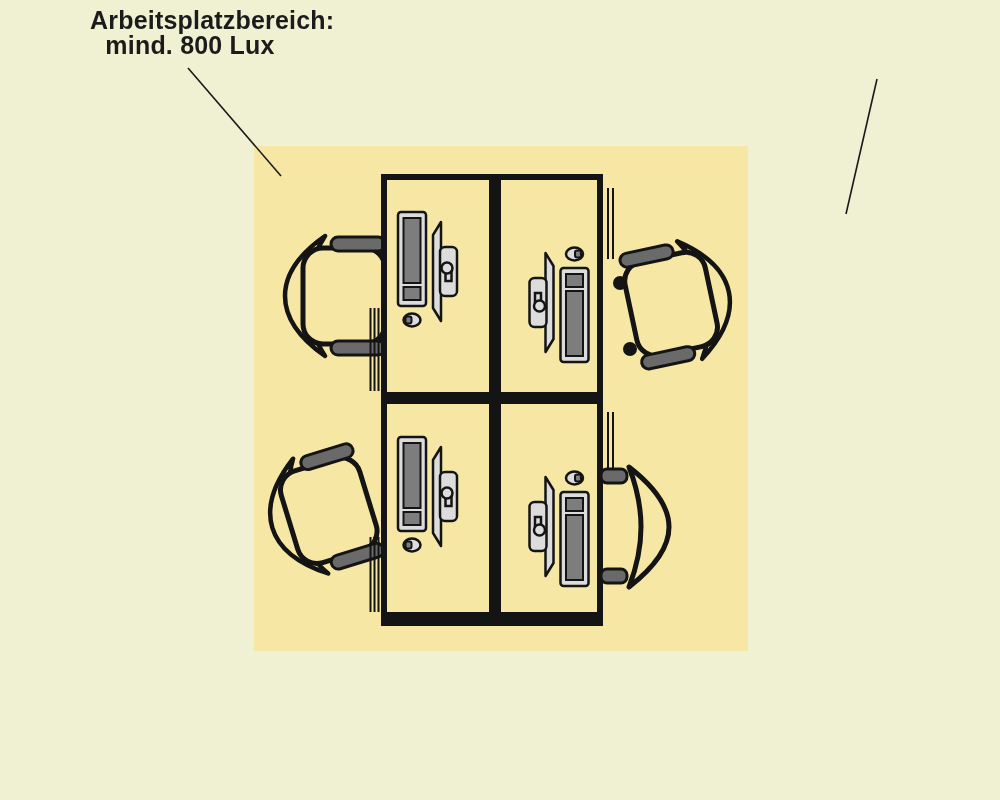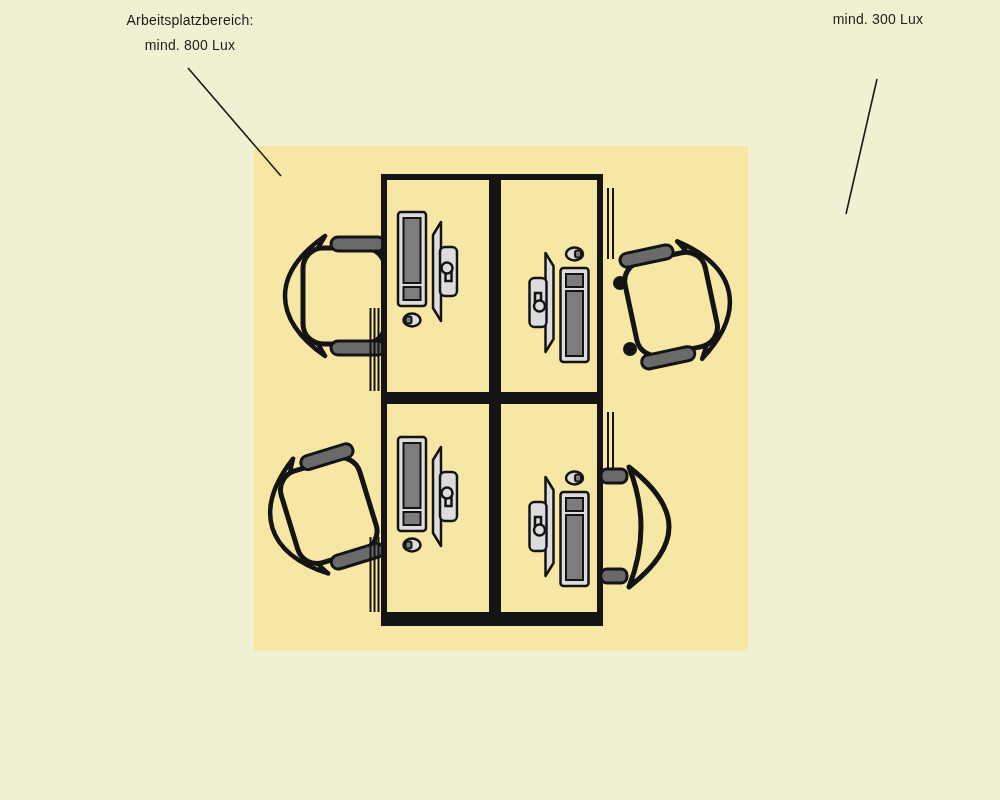--- a/index.html
+++ b/index.html
@@ -5,21 +5,21 @@
   html,body{margin:0;padding:0;}
   body{
     width:1000px;height:800px;position:relative;overflow:hidden;
     background:#F0F1D2;
     font-family:"Liberation Sans", sans-serif;
   }
   .stage{position:absolute;left:0;top:0;width:1000px;height:800px;}
   svg{position:absolute;left:0;top:0;}
   .label{
     position:absolute;width:200px;text-align:center;
-    font-size:14px;line-height:25px;font-weight:400;
+    font-size:25px;line-height:25px;font-weight:700;
     letter-spacing:.2px;color:#1b1b1b;white-space:nowrap;
   }
   .label div{white-space:nowrap;}
   #label-workplace{left:90px;top:8px;}
   #label-surrounding{left:778px;top:7px;}
   #label-traffic{left:393px;top:727px;}
   .cfill{fill:#F6E7A4;stroke:#141414;}
   .arm{fill:#6A6A6A;stroke:#141414;stroke-width:3;}
   .deskr{fill:#F6E7A4;stroke:#141414;stroke-width:6;}
   .eqlight{fill:#DCDCDC;stroke:#141414;stroke-width:2.5;}
@@ -93,17 +93,16 @@
     <line class="annline" x1="188" y1="68" x2="281" y2="176"></line>
     <line class="annline" x1="877" y1="79" x2="846" y2="214"></line>
   </svg>
 
   <div class="label" id="label-workplace">
     <div>Arbeitsplatzbereich:</div>
     <div>mind. 800 Lux</div>
   </div>
 
   <div class="label" id="label-surrounding">
-    <div>mind. 300 Lux</div>
   </div>
 
 
 </div>
 
 </body></html>

